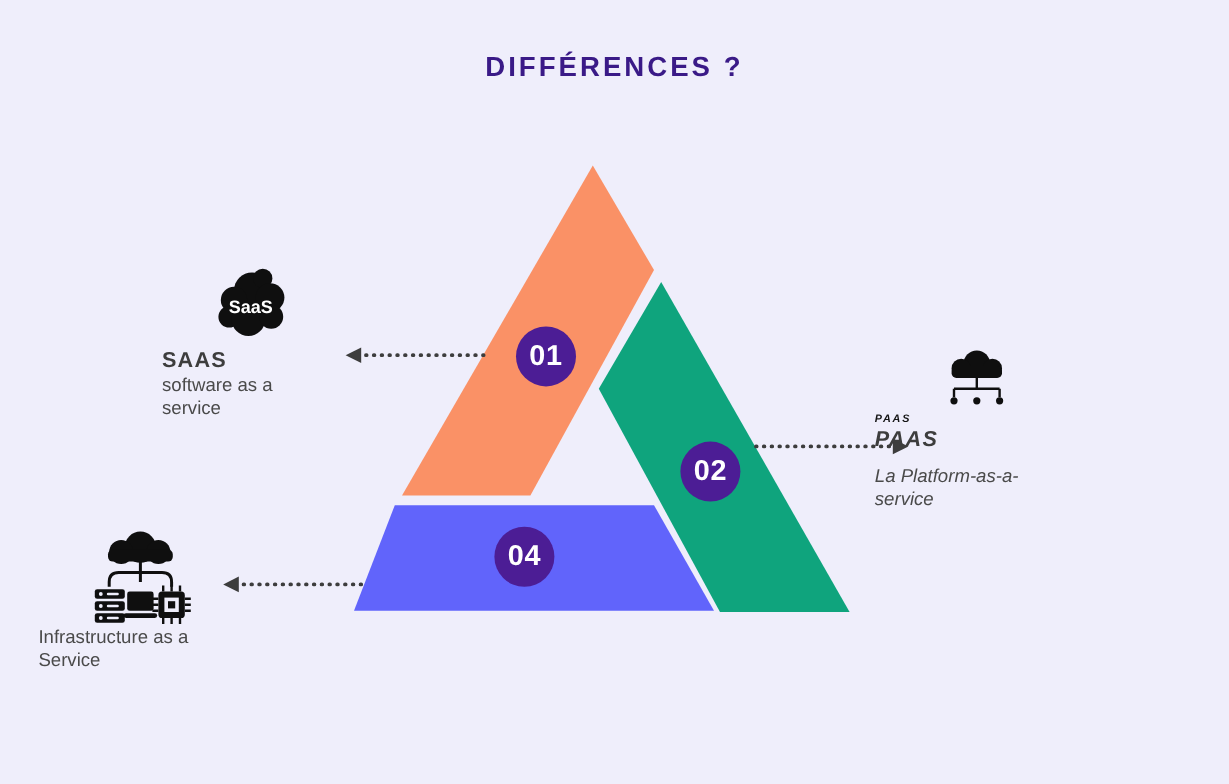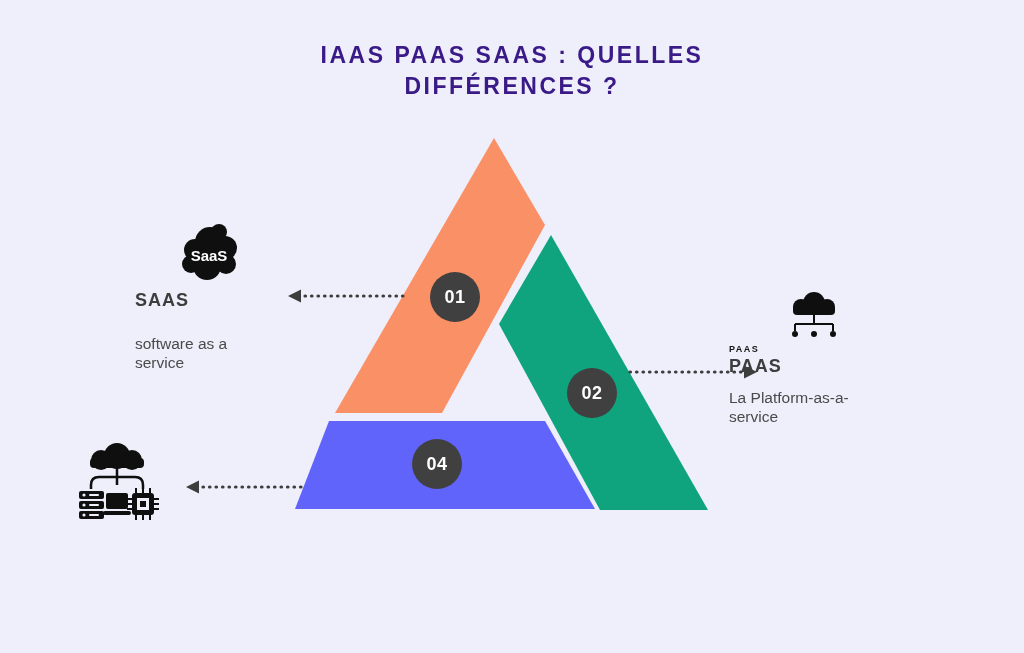--- a/index.html
+++ b/index.html
@@ -7,43 +7,42 @@
     position:relative;width:1024px;height:653px;background:#EFEEFB;
     font-family:"Liberation Sans","DejaVu Sans",sans-serif;overflow:hidden;
   }
   .title{
     position:absolute;top:40px;left:0;width:100%;text-align:center;
     color:#3A1A87;font-size:23px;font-weight:800;letter-spacing:2.5px;line-height:31px;
   }
   svg.scene{position:absolute;left:0;top:0;}
   .badge{
     position:absolute;width:50px;height:50px;border-radius:50%;
-    background:#404040;color:#FFFFFF;display:flex;align-items:center;justify-content:center;
-    font-size:18px;font-weight:bold;letter-spacing:.5px;
+    background:#4c1d95;color:#FFFFFF;display:flex;align-items:center;justify-content:center;
+    font-size:24px;font-weight:bold;letter-spacing:.5px;
   }
   .badge-01{left:430px;top:272px;}
   .badge-02{left:567px;top:368px;}
   .badge-03{left:412px;top:439px;}
   .callout{position:absolute;text-align:left;}
   .callout svg{display:block;margin:0 auto;}
   .callout .heading{font-size:18px;font-weight:bold;color:#3D3D3D;letter-spacing:1px;margin-top:2px;}
-  .callout .body{font-size:15.5px;color:#4A4A4A;line-height:18.5px;margin-top:24px;}
+  .callout .body{font-size:15.5px;color:#4A4A4A;line-height:18.5px;margin-top:2px;}
   .icon-caption{font-size:9px;font-weight:bold;letter-spacing:1.5px;color:#141414;margin-top:3px;}
   .callout-saas{left:135px;top:220px;width:150px;}
-  .callout-paas{left:729px;top:291px;width:170px;}
+  .callout-paas{left:729px;top:291px;width:170px;font-style:italic;}
   .callout-paas .body{margin-top:12px;}
   .callout-iaas{left:32px;top:441px;width:170px;}
 </style>
 </head>
 <body>
 
 <div class="canvas">
 
   <div class="title">
-    <div>IAAS PAAS SAAS : QUELLES</div>
     <div>DIFFÉRENCES ?</div>
   </div>
 
   <svg class="scene" width="1024" height="653" viewBox="0 0 1024 653">
     <polygon points="494,138 545,225 442,413 335,413" fill="#FA9166"></polygon>
     <polygon points="551,235 708,510 600,510 499,324" fill="#0FA47D"></polygon>
     <polygon points="329,421 545,421 595,509 295,509" fill="#6164FB"></polygon>
 
     <g stroke="#3D3D3D" fill="#3D3D3D">
       <line x1="403" y1="296" x2="302" y2="296" stroke-width="3.2" stroke-dasharray="0.5 6" stroke-linecap="round"></line>
@@ -133,15 +132,16 @@
         <rect x="30" y="70" width="28" height="4" rx="2"></rect>
       </g>
 
       <g>
         <path d="M63,52 L63,47 M70,52 L70,47 M77,52 L77,47 M63,74 L63,79 M70,74 L70,79 M77,74 L77,79 M59,58 L54,58 M59,63 L54,63 M59,68 L54,68 M81,58 L86,58 M81,63 L86,63 M81,68 L86,68" stroke="#0F0F0F" stroke-width="2" fill="none"></path>
         <rect x="59" y="52" width="22" height="22" rx="3" fill="#0F0F0F"></rect>
         <rect x="64" y="57" width="12" height="12" fill="#EFEEFB"></rect>
         <rect x="67" y="60" width="6" height="6" fill="#0F0F0F"></rect>
       </g>
     </svg>
+    <div class="body"><span>Infrastructure as a</span><br><span>Service</span></div>
   </div>
 
 </div>
 
 </body></html>

